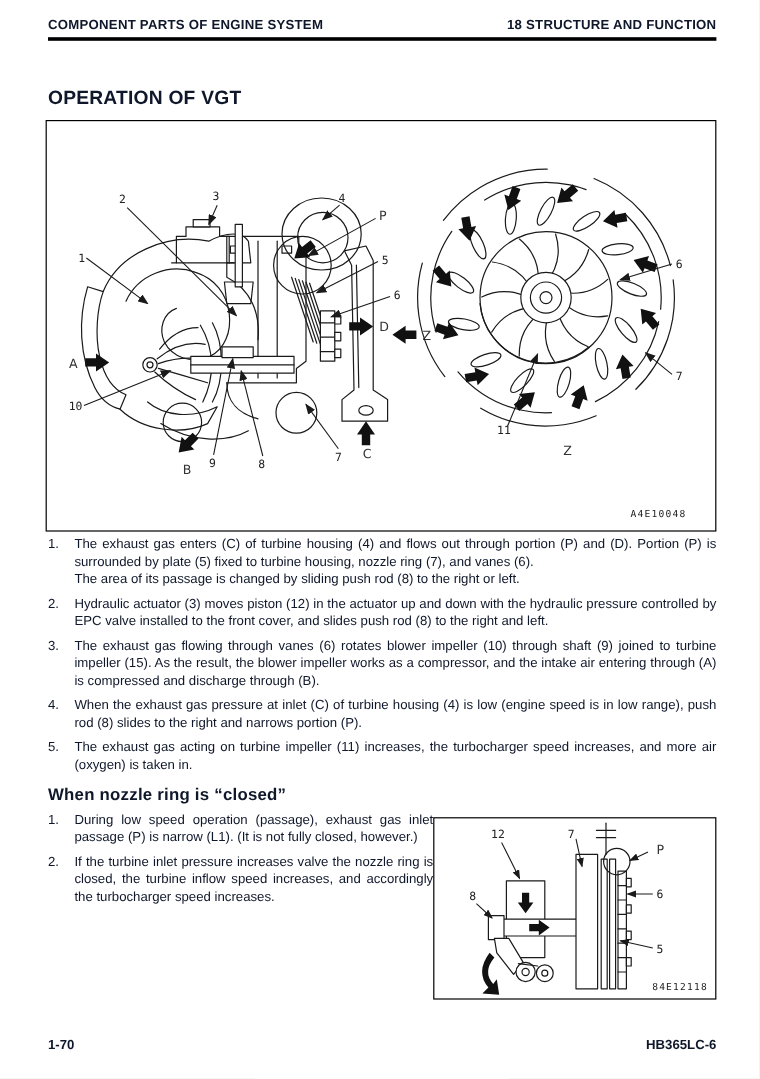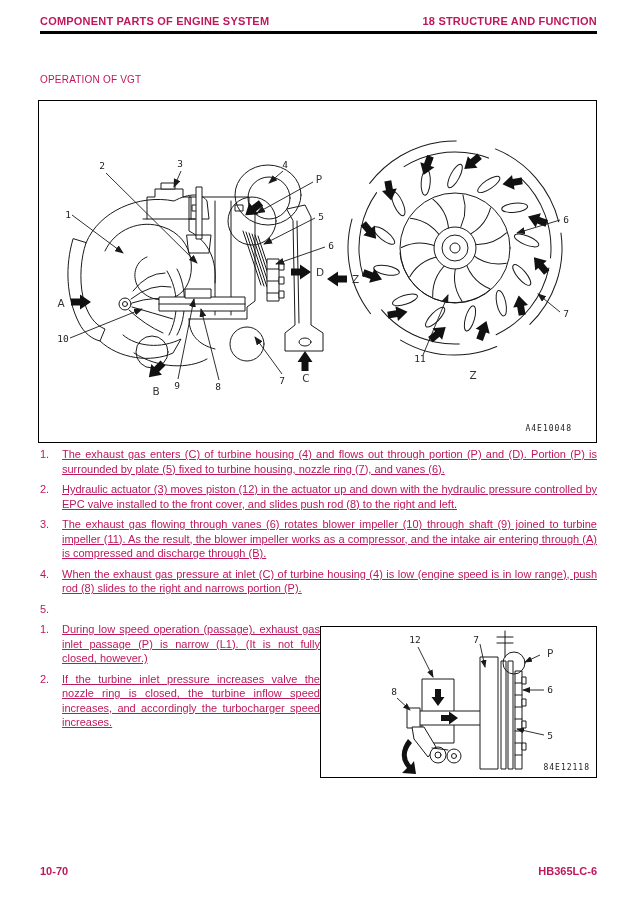--- a/index.html
+++ b/index.html
@@ -1,31 +1,31 @@
 <!DOCTYPE html>
 <html><head>
 <meta charset="utf-8">
 <style>
   html,body{margin:0;padding:0;background:#e8e8e8;}
-  .page{position:relative;width:633px;height:899px;background:#fff;color:#be185d;
+  .page{position:relative;width:633px;height:899px;background:#fff;color:#0f172a;
         font-family:"Liberation Sans",sans-serif;overflow:hidden;margin:0 auto;}
   .hdr{position:absolute;left:40px;right:36px;top:15px;display:flex;
        justify-content:space-between;font-size:11px;font-weight:bold;letter-spacing:.2px;}
   .hdr-rule{position:absolute;left:40px;right:36px;top:31px;height:3px;background:#000;}
-  .pg-title{position:absolute;left:40px;top:74px;font-size:10px;font-weight:normal;letter-spacing:.2px;}
+  .pg-title{position:absolute;left:40px;top:74px;font-size:16px;font-weight:bold;letter-spacing:.2px;}
   .fig-main{position:absolute;left:38px;top:100px;width:557px;height:341px;border:1.3px solid #000;background:#fff;}
   .content{position:absolute;left:40px;top:447px;width:557px;font-size:11px;line-height:14.5px;}
   .item{display:flex;margin-bottom:6px;}
   .item .num{flex:0 0 22px;font-size:11px;}
   .item .body{flex:1;text-align:justify;}
-  .item .part{margin:0;text-decoration:underline;}
+  .item .part{margin:0;}
   .subheading{font-size:14px;font-weight:bold;margin:10px 0 7px 0;letter-spacing:.2px;}
   .subrow{display:flex;align-items:flex-start;}
   .subcol{width:322px;}
-  .fig-small{width:234px;height:150px;border:1.2px solid #000;background:#fff;margin-left:auto;margin-top:4px;padding-left:41px;}
+  .fig-small{width:234px;height:150px;border:1.2px solid #000;background:#fff;margin-left:auto;margin-top:4px;}
   .ftr{position:absolute;left:40px;right:36px;bottom:22px;display:flex;
        justify-content:space-between;font-size:11px;font-weight:bold;}
   svg{display:block;}
   .ln{stroke:#1a1a1a;stroke-width:1;fill:none;stroke-linejoin:round;stroke-linecap:round;}
   .lnw{stroke:#1a1a1a;stroke-width:1;fill:#fff;stroke-linejoin:round;}
   .lead{stroke:#1a1a1a;stroke-width:.9;fill:none;}
   .blk{fill:#111;stroke:none;}
   .dig{font-family:"DejaVu Sans Mono",monospace;font-size:9.5px;fill:#222;}
   .let{font-family:"DejaVu Sans",sans-serif;font-size:10.5px;fill:#333;}
   .code{font-family:"DejaVu Sans Mono",monospace;font-size:8px;fill:#222;letter-spacing:1px;}
@@ -217,46 +217,49 @@
 
       <text class="code" x="533" y="330" text-anchor="end">A4E10048</text>
     </svg>
   </div>
 
   <div class="content">
     <div class="item">
       <span class="num">1.</span>
       <div class="body">
         <div class="part">The exhaust gas enters (C) of turbine housing (4) and flows out through portion (P) and (D). Portion (P) is surrounded by plate (5) fixed to turbine housing, nozzle ring (7), and vanes (6).</div>
+        <div class="part">The area of its passage is changed by sliding push rod (8) to the right or left.</div>
       </div>
     </div>
     <div class="item">
       <span class="num">2.</span>
       <div class="body">
           <div class="part">Hydraulic actuator (3) moves piston (12) in the actuator up and down with the hydraulic pressure controlled by EPC valve installed to the front cover, and slides push rod (8) to the right and left.</div>
         </div>
     </div>
     <div class="item">
       <span class="num">3.</span>
       <div class="body">
-          <div class="part">The exhaust gas flowing through vanes (6) rotates blower impeller (10) through shaft (9) joined to turbine impeller (11). As the result, the blower impeller works as a compressor, and the intake air entering through (A) is compressed and discharge through (B).</div>
+          <div class="part">The exhaust gas flowing through vanes (6) rotates blower impeller (10) through shaft (9) joined to turbine impeller (15). As the result, the blower impeller works as a compressor, and the intake air entering through (A) is compressed and discharge through (B).</div>
         </div>
     </div>
     <div class="item">
       <span class="num">4.</span>
       <div class="body">
           <div class="part">When the exhaust gas pressure at inlet (C) of turbine housing (4) is low (engine speed is in low range), push rod (8) slides to the right and narrows portion (P).</div>
         </div>
     </div>
     <div class="item">
       <span class="num">5.</span>
       <div class="body">
+        <div class="part">The exhaust gas acting on turbine impeller (11) increases, the turbocharger speed increases, and more air (oxygen) is taken in.</div>
       </div>
     </div>
 
+    <div class="subheading">When nozzle ring is “closed”</div>
 
     <div class="subrow">
       <div class="subcol">
         <div class="item">
           <span class="num">1.</span>
           <div class="body">
               <div class="part">During low speed operation (passage), exhaust gas inlet passage (P) is narrow (L1). (It is not fully closed, however.)</div>
             </div>
         </div>
         <div class="item">
@@ -327,17 +330,17 @@
             <text class="dig" x="188" y="66" text-anchor="middle">6</text>
             <text class="dig" x="188" y="112" text-anchor="middle">5</text>
           </g>
           <text class="code" x="228" y="143" text-anchor="end">84E12118</text>
         </svg>
       </div>
     </div>
   </div>
 
   <div class="ftr">
-    <span>10-70</span>
+    <span>1-70</span>
     <span>HB365LC-6</span>
   </div>
 
 </div>
 
 </body></html>

